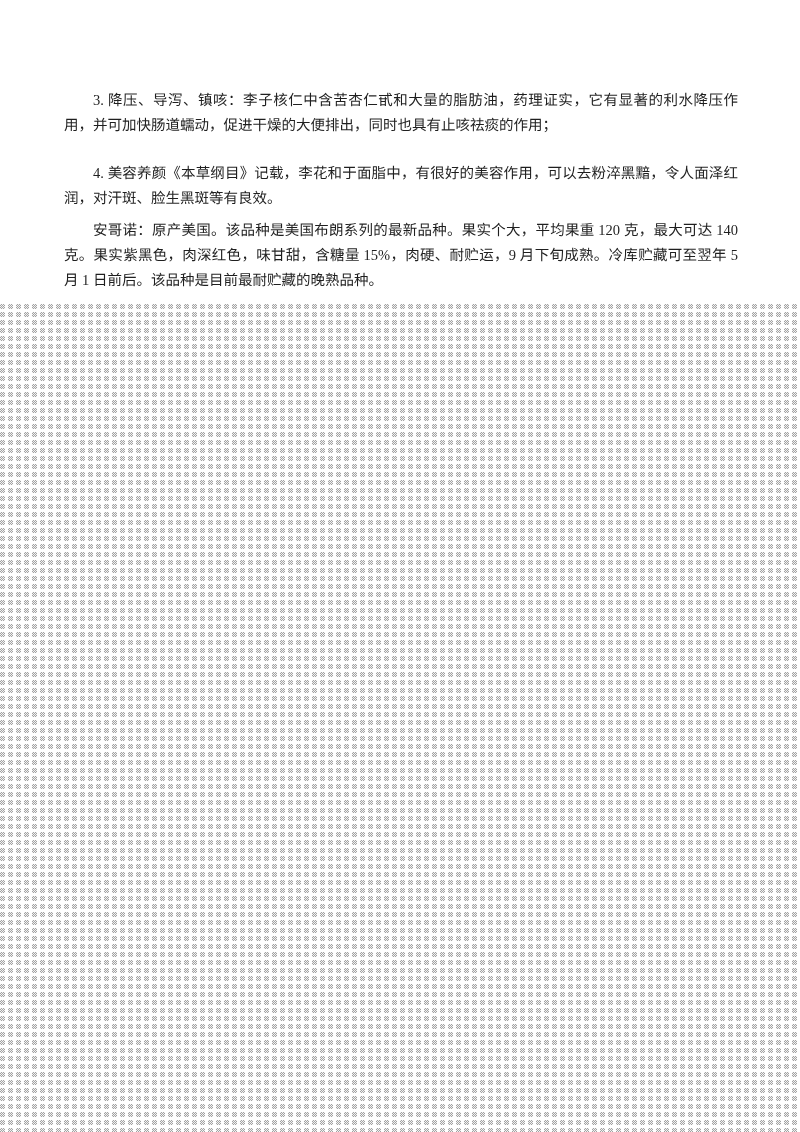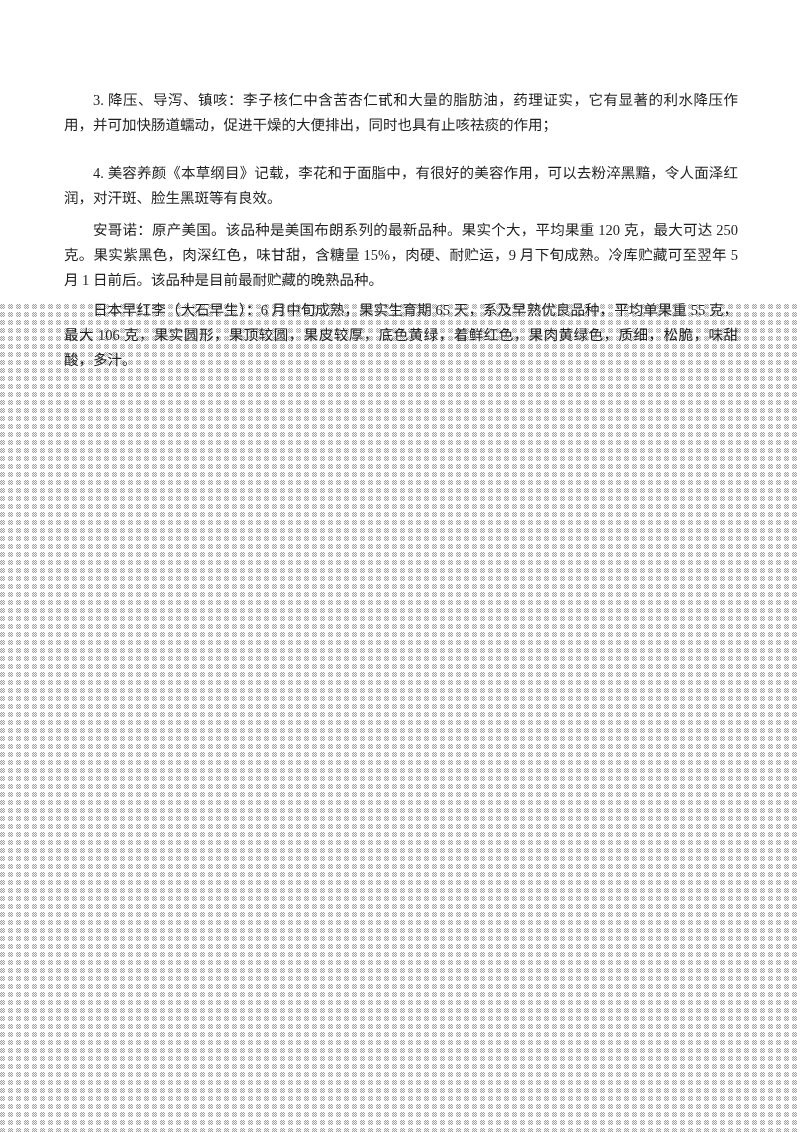--- a/index.html
+++ b/index.html
@@ -48,16 +48,15 @@
   .para.p4 { margin-bottom: 0; }
 </style>
 </head>
 <body>
 
 <div class="page">
   <div class="halftone"></div>
   <div class="content">
     <p class="para p1">3. 降压、导泻、镇咳：李子核仁中含苦杏仁甙和大量的脂肪油，药理证实，它有显著的利水降压作用，并可加快肠道蠕动，促进干燥的大便排出，同时也具有止咳祛痰的作用；</p>
     <p class="para p2">4. 美容养颜《本草纲目》记载，李花和于面脂中，有很好的美容作用，可以去粉淬黑黯，令人面泽红润，对汗斑、脸生黑斑等有良效。</p>
-    <p class="para p3">安哥诺：原产美国。该品种是美国布朗系列的最新品种。果实个大，平均果重 120 克，最大可达 250 克。果实紫黑色，肉深红色，味甘甜，含糖量 15%，肉硬、耐贮运，9 月下旬成熟。冷库贮藏可至翌年 5 月 1 日前后。该品种是目前最耐贮藏的晚熟品种。</p>
-    <p class="para p4">日本早红李（大石早生）：6 月中旬成熟，果实生育期 65 天，系及早熟优良品种，平均单果重 55 克，最大 106 克，果实圆形，果顶较圆，果皮较厚，底色黄绿，着鲜红色，果肉黄绿色，质细，松脆，味甜酸，多汁。</p>
+    <p class="para p3">安哥诺：原产美国。该品种是美国布朗系列的最新品种。果实个大，平均果重 120 克，最大可达 140 克。果实紫黑色，肉深红色，味甘甜，含糖量 15%，肉硬、耐贮运，9 月下旬成熟。冷库贮藏可至翌年 5 月 1 日前后。该品种是目前最耐贮藏的晚熟品种。</p>
   </div>
 </div>
 
 </body></html>

